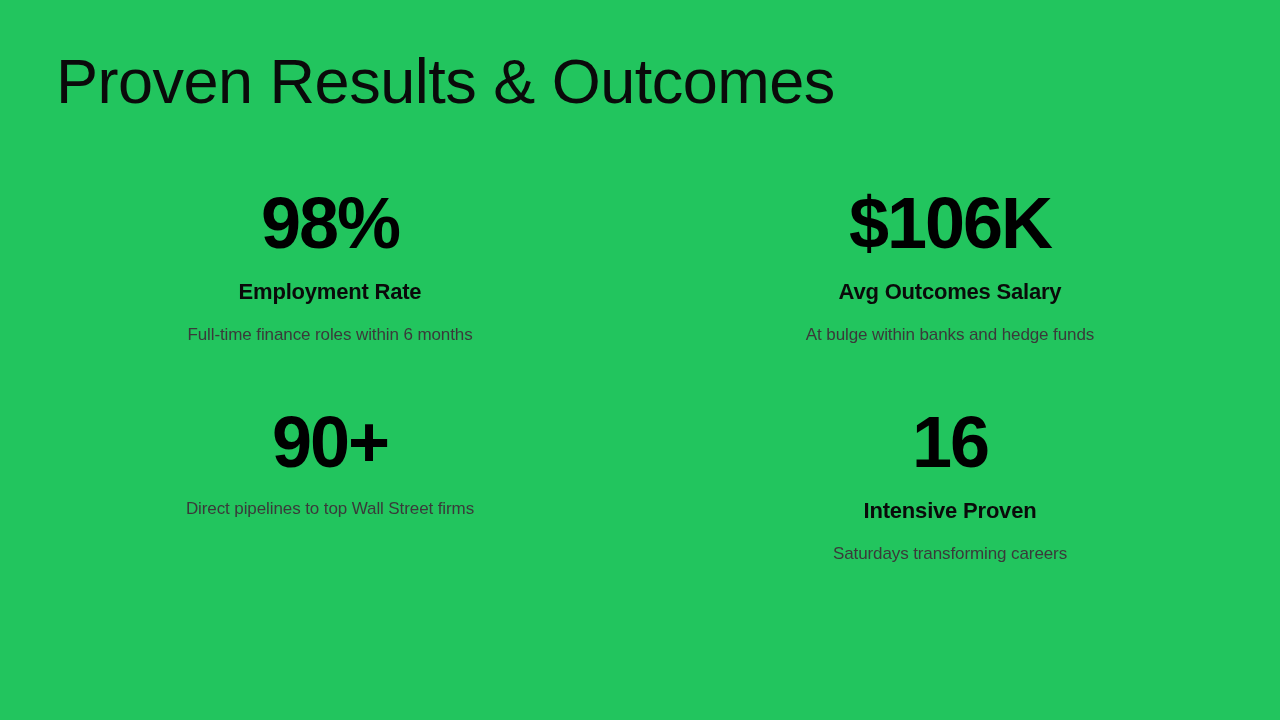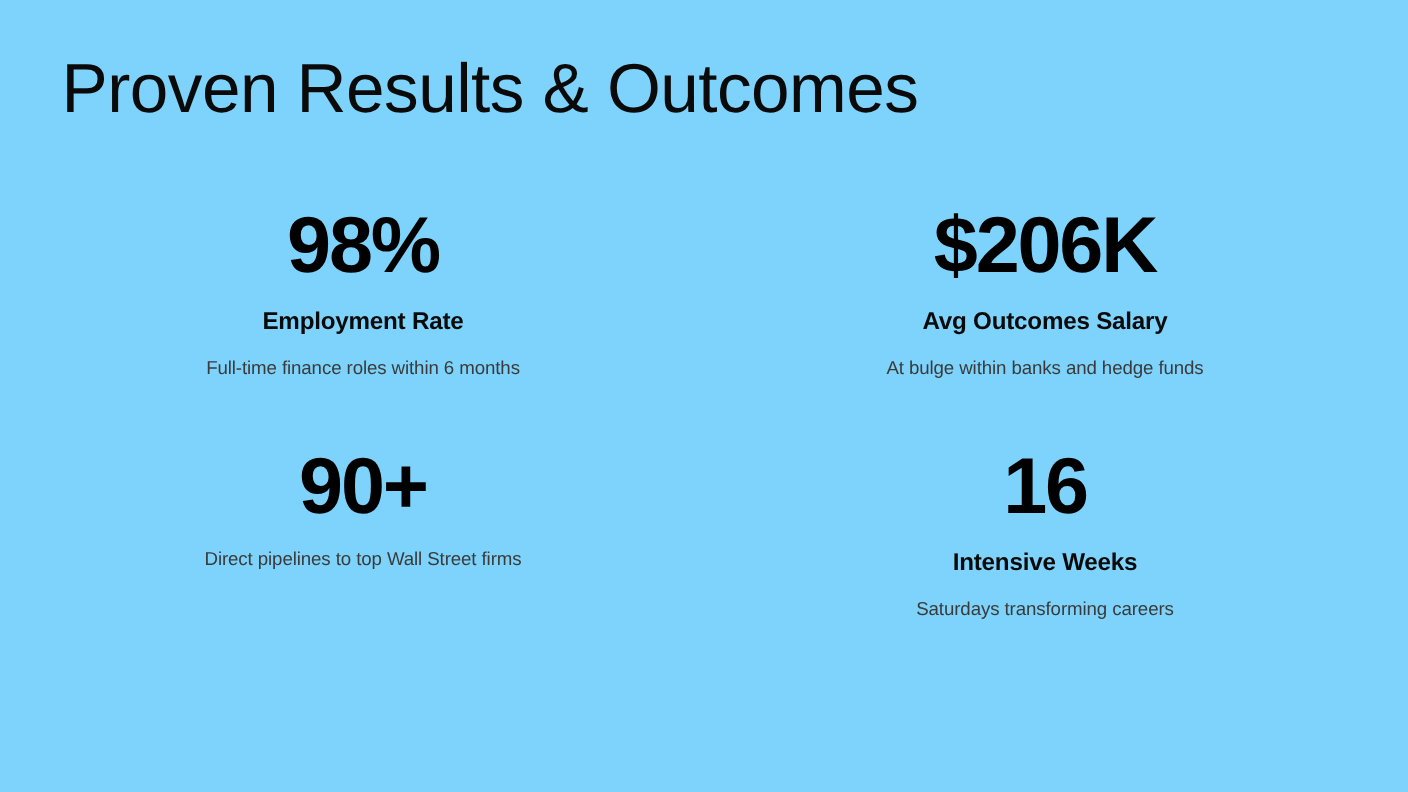--- a/index.html
+++ b/index.html
@@ -12,21 +12,21 @@
     height: 720px;
     overflow: hidden;
     font-family: "Liberation Sans", "DejaVu Sans", sans-serif;
     -webkit-font-smoothing: antialiased;
   }
 
   .slide {
     position: relative;
     width: 1280px;
     height: 720px;
-    background: #7dd3fc;
+    background: #22c55e;
     box-sizing: border-box;
   }
 
   
   .slide-title {
     position: absolute;
     left: 56px;
     top: 50px;
     margin: 0;
     font-size: 63px;
@@ -99,30 +99,30 @@
 
   <div class="stats-grid">
 
     <div class="stat-card">
       <div class="stat-value">98%</div>
       <div class="stat-label">Employment Rate</div>
       <div class="stat-desc">Full-time finance roles within 6 months</div>
     </div>
 
     <div class="stat-card">
-      <div class="stat-value">$206K</div>
+      <div class="stat-value">$106K</div>
       <div class="stat-label">Avg Outcomes Salary</div>
       <div class="stat-desc">At bulge within banks and hedge funds</div>
     </div>
 
     <div class="stat-card">
       <div class="stat-value">90+</div>
       <div class="stat-desc">Direct pipelines to top Wall Street firms</div>
     </div>
 
     <div class="stat-card">
       <div class="stat-value">16</div>
-      <div class="stat-label">Intensive Weeks</div>
+      <div class="stat-label">Intensive Proven</div>
       <div class="stat-desc">Saturdays transforming careers</div>
     </div>
 
   </div>
 </div>
 
 </body></html>

